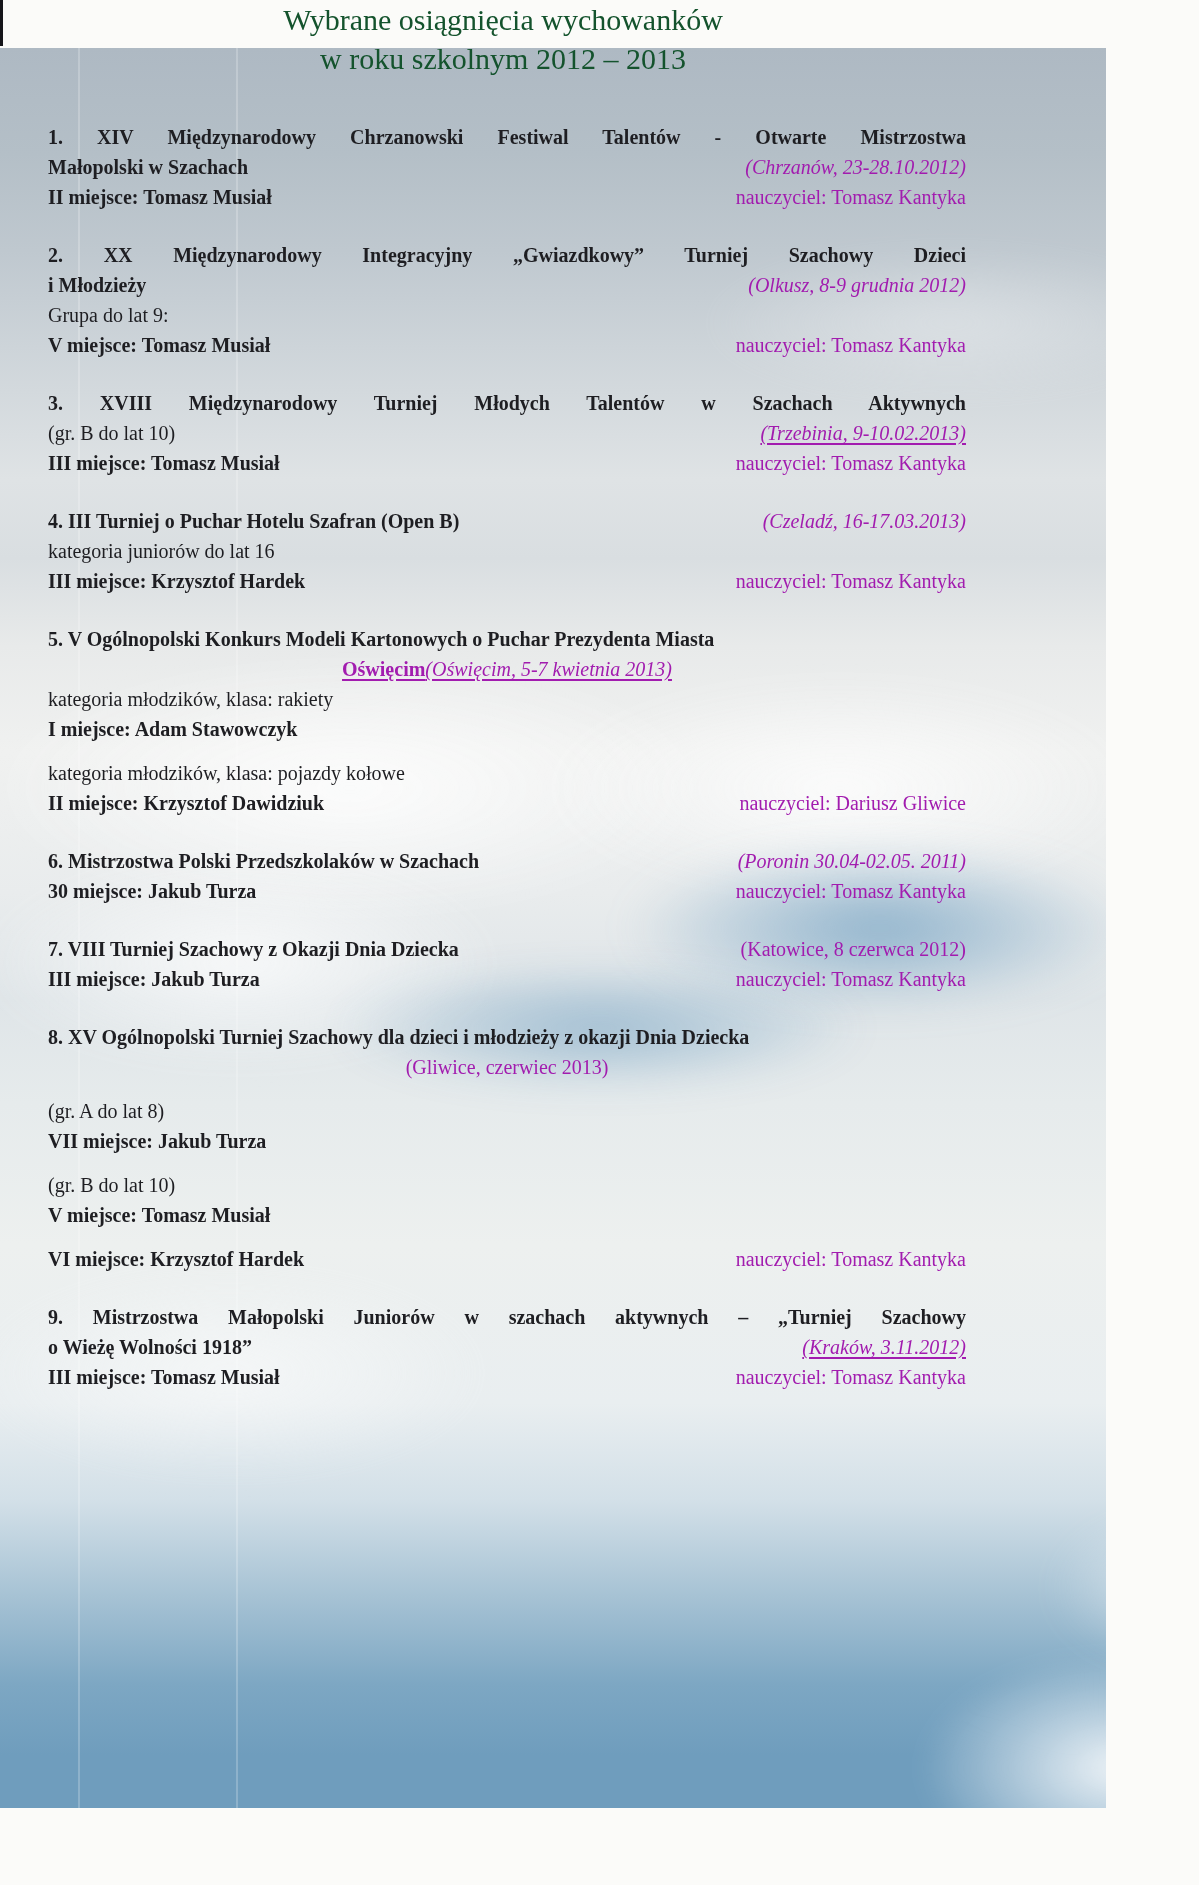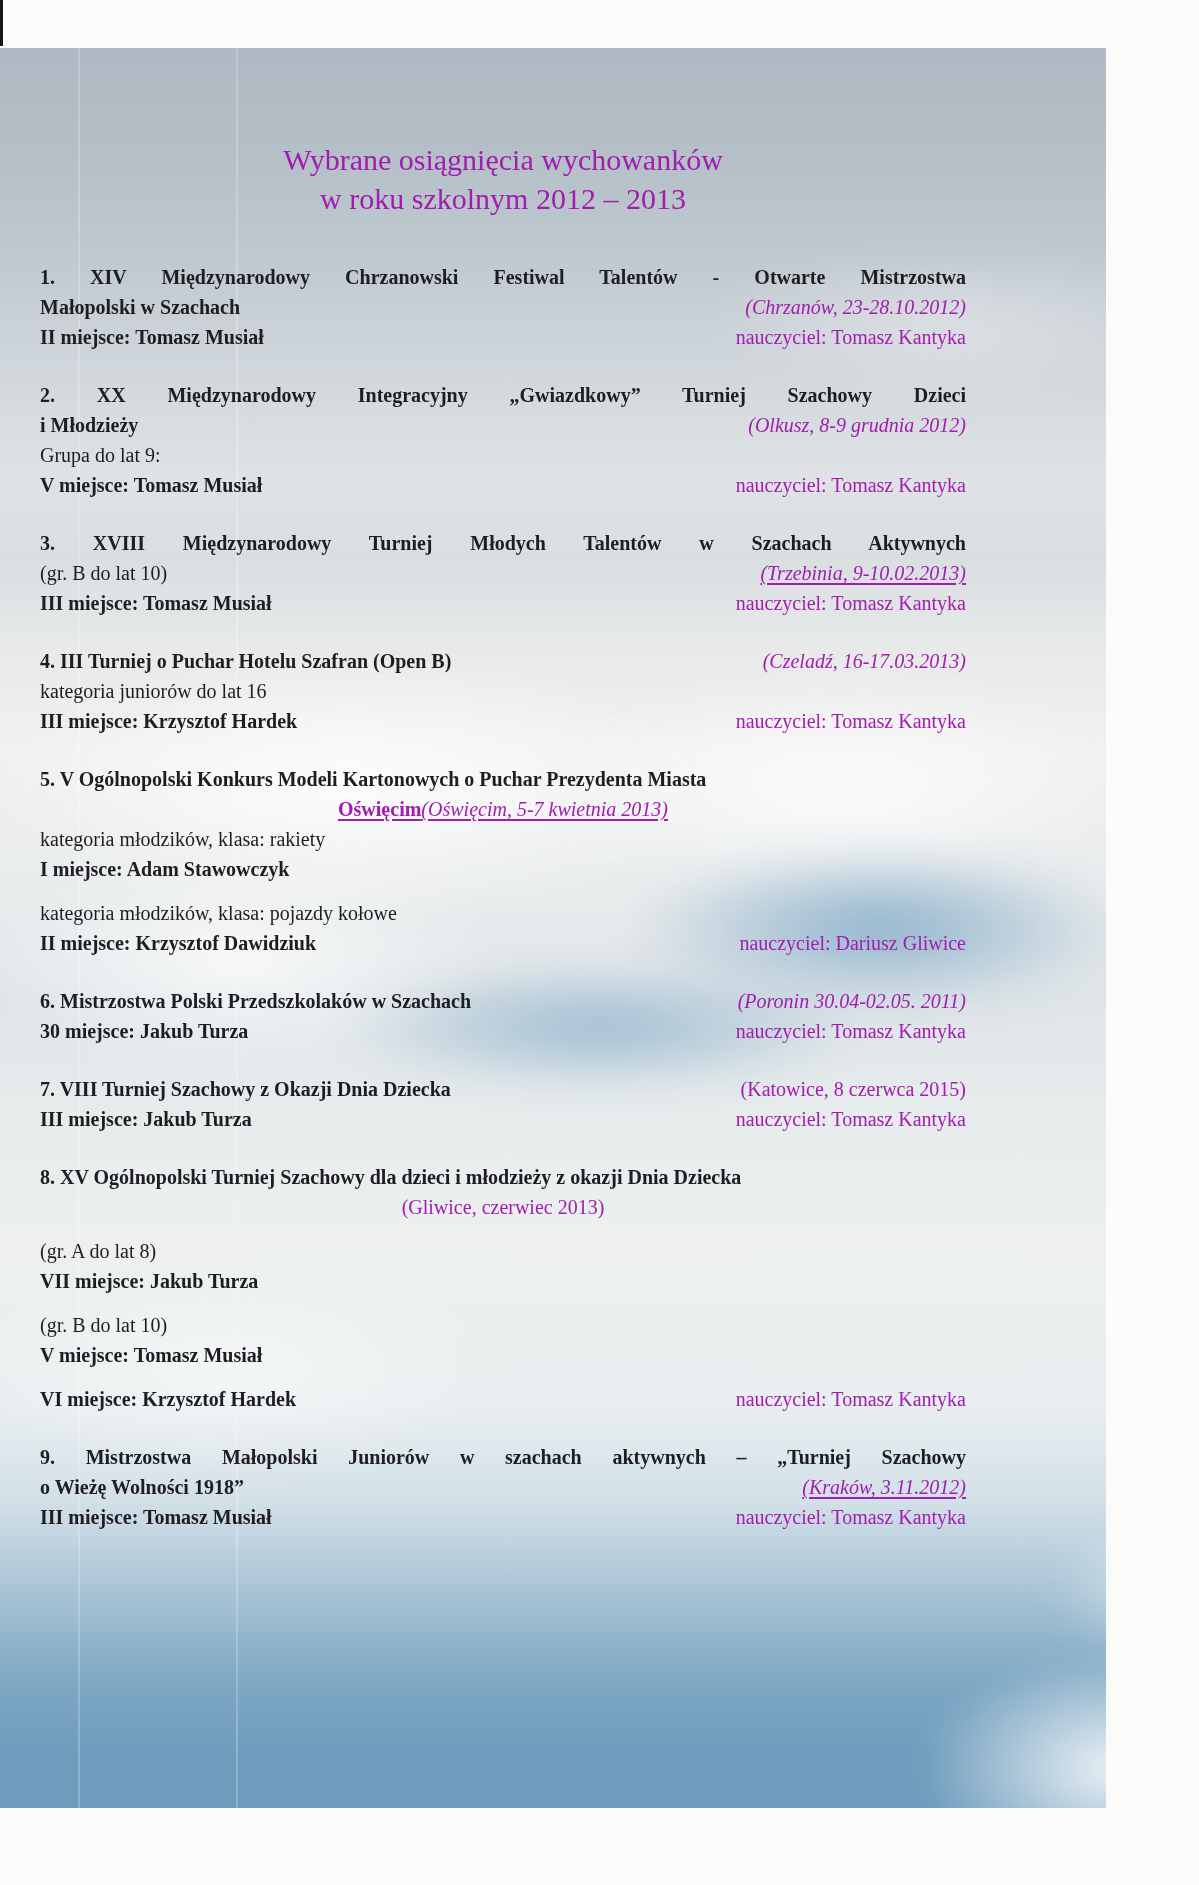--- a/index.html
+++ b/index.html
@@ -37,22 +37,22 @@
   }
   .cloud{position:absolute;filter:blur(16px);
     background:radial-gradient(closest-side,rgba(255,255,255,.92),rgba(255,255,255,0) 72%);}
   .blue{position:absolute;filter:blur(18px);
     background:radial-gradient(closest-side,rgba(104,154,190,.7),rgba(104,154,190,0) 75%);}
   .streak{position:absolute;top:0;bottom:0;width:2px;background:rgba(255,255,255,.22);}
   .notch{position:absolute;left:0;top:0;width:3px;height:46px;background:#15151a;}
 
   
   .content{position:absolute;left:40px;top:0;width:926px;color:#1e1e22;}
-  .title{margin-top:140px;text-align:center;font-size:30px;line-height:39px;color:#a21caf;}
-  .entries{margin-top:44px;font-size:20px;line-height:30px;}
+  .title{text-align:center;font-size:30px;line-height:39px;color:#14532d;}
+  .entries{margin-top:44px;font-size:20px;line-height:30px;margin-left:8px;}
   .entry{margin-bottom:28px;}
   .line{display:flex;justify-content:space-between;align-items:baseline;}
   .line.justify{display:block;text-align:justify;text-align-last:justify;}
   .line.align-right{justify-content:center;}
   .bold{font-weight:bold;}
   .regular{font-weight:normal;}
   .italic{font-style:italic;}
   .underline{text-decoration:underline;text-underline-offset:3px;}
   .right{white-space:nowrap;color:#a21caf;}
   .spacer{height:14px;}
@@ -161,21 +161,21 @@
             <span class="right"><span class="italic">(Poronin 30.04-02.05. 2011)</span></span>
           </div>
           <div class="line">
             <span class="left bold">30 miejsce: Jakub Turza</span>
             <span class="right"><span class="regular">nauczyciel: Tomasz Kantyka</span></span>
           </div>
         </div>
         <div class="entry">
           <div class="line">
             <span class="left bold">7. VIII Turniej Szachowy z Okazji Dnia Dziecka</span>
-            <span class="right"><span class="regular">(Katowice, 8 czerwca 2015)</span></span>
+            <span class="right"><span class="regular">(Katowice, 8 czerwca 2012)</span></span>
           </div>
           <div class="line">
             <span class="left bold">III miejsce: Jakub Turza</span>
             <span class="right"><span class="regular">nauczyciel: Tomasz Kantyka</span></span>
           </div>
         </div>
         <div class="entry">
           <div class="line">
             <span class="left bold">8. XV Ogólnopolski Turniej Szachowy dla dzieci i młodzieży z okazji Dnia Dziecka</span>
           </div>

